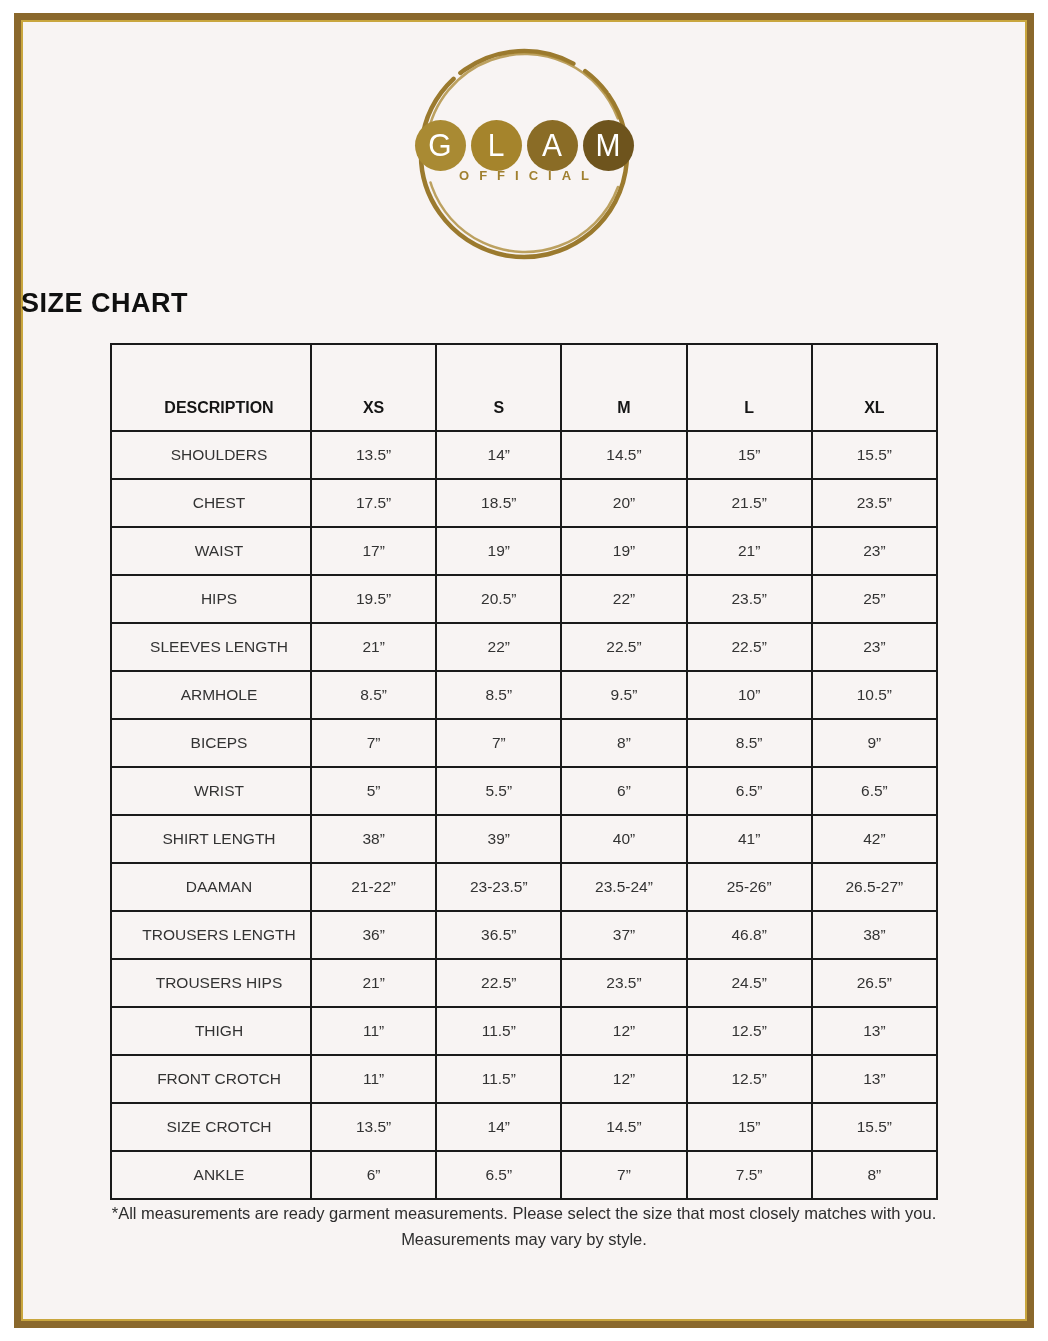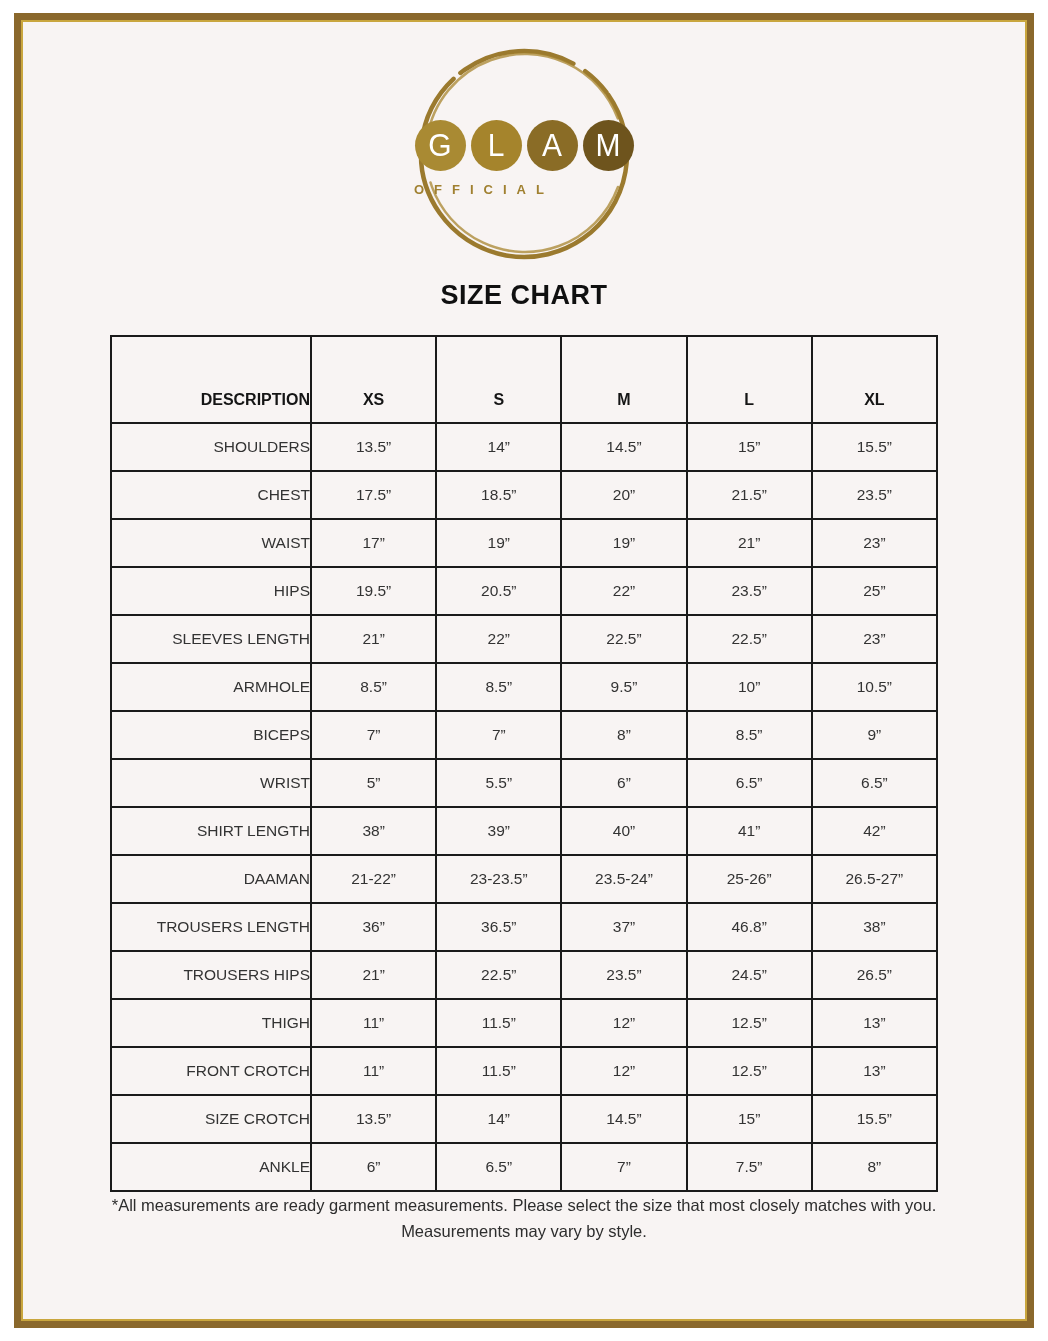--- a/index.html
+++ b/index.html
@@ -48,37 +48,36 @@
     align-items: center;
     justify-content: center;
     color: #ffffff;
     font-size: 30px;
     font-weight: 400;
     letter-spacing: 0;
   }
   .letter-circle span { transform: scaleY(1.02); }
   .logo-official {
     position: absolute;
-    top: 150px;
+    top: 136px;
     left: 0; right: 0;
-    text-align: left;
+    text-align: center;
     color: #a08030;
     font-size: 13px;
     font-weight: 700;
     letter-spacing: 10px;
     text-indent: 10px;
   }
   
   .title {
-    text-align: center;
     font-size: 27px;
     font-weight: 700;
     color: #101010;
     letter-spacing: 0.5px;
-    margin-top: 8px;
+    margin-top: 16px;
   }
   
   table.size-table {
     width: 828px;
     margin: 24px auto 0;
     border-collapse: collapse;
     table-layout: fixed;
     background: #f8f4f3;
   }
   table.size-table th,
@@ -92,21 +91,21 @@
   table.size-table th {
     height: 87px;
     vertical-align: bottom;
     padding-bottom: 13px;
     font-weight: 700;
     font-size: 16px;
     color: #151515;
   }
   table.size-table th.desc,
   table.size-table td.desc {
-    text-align: right;
+    text-align: center;
     padding-left: 16px;
   }
   table.size-table td { height: 48px; }
   
   .footnote {
     text-align: center;
     font-size: 16.5px;
     line-height: 26px;
     color: #2e2e2e;
   }

